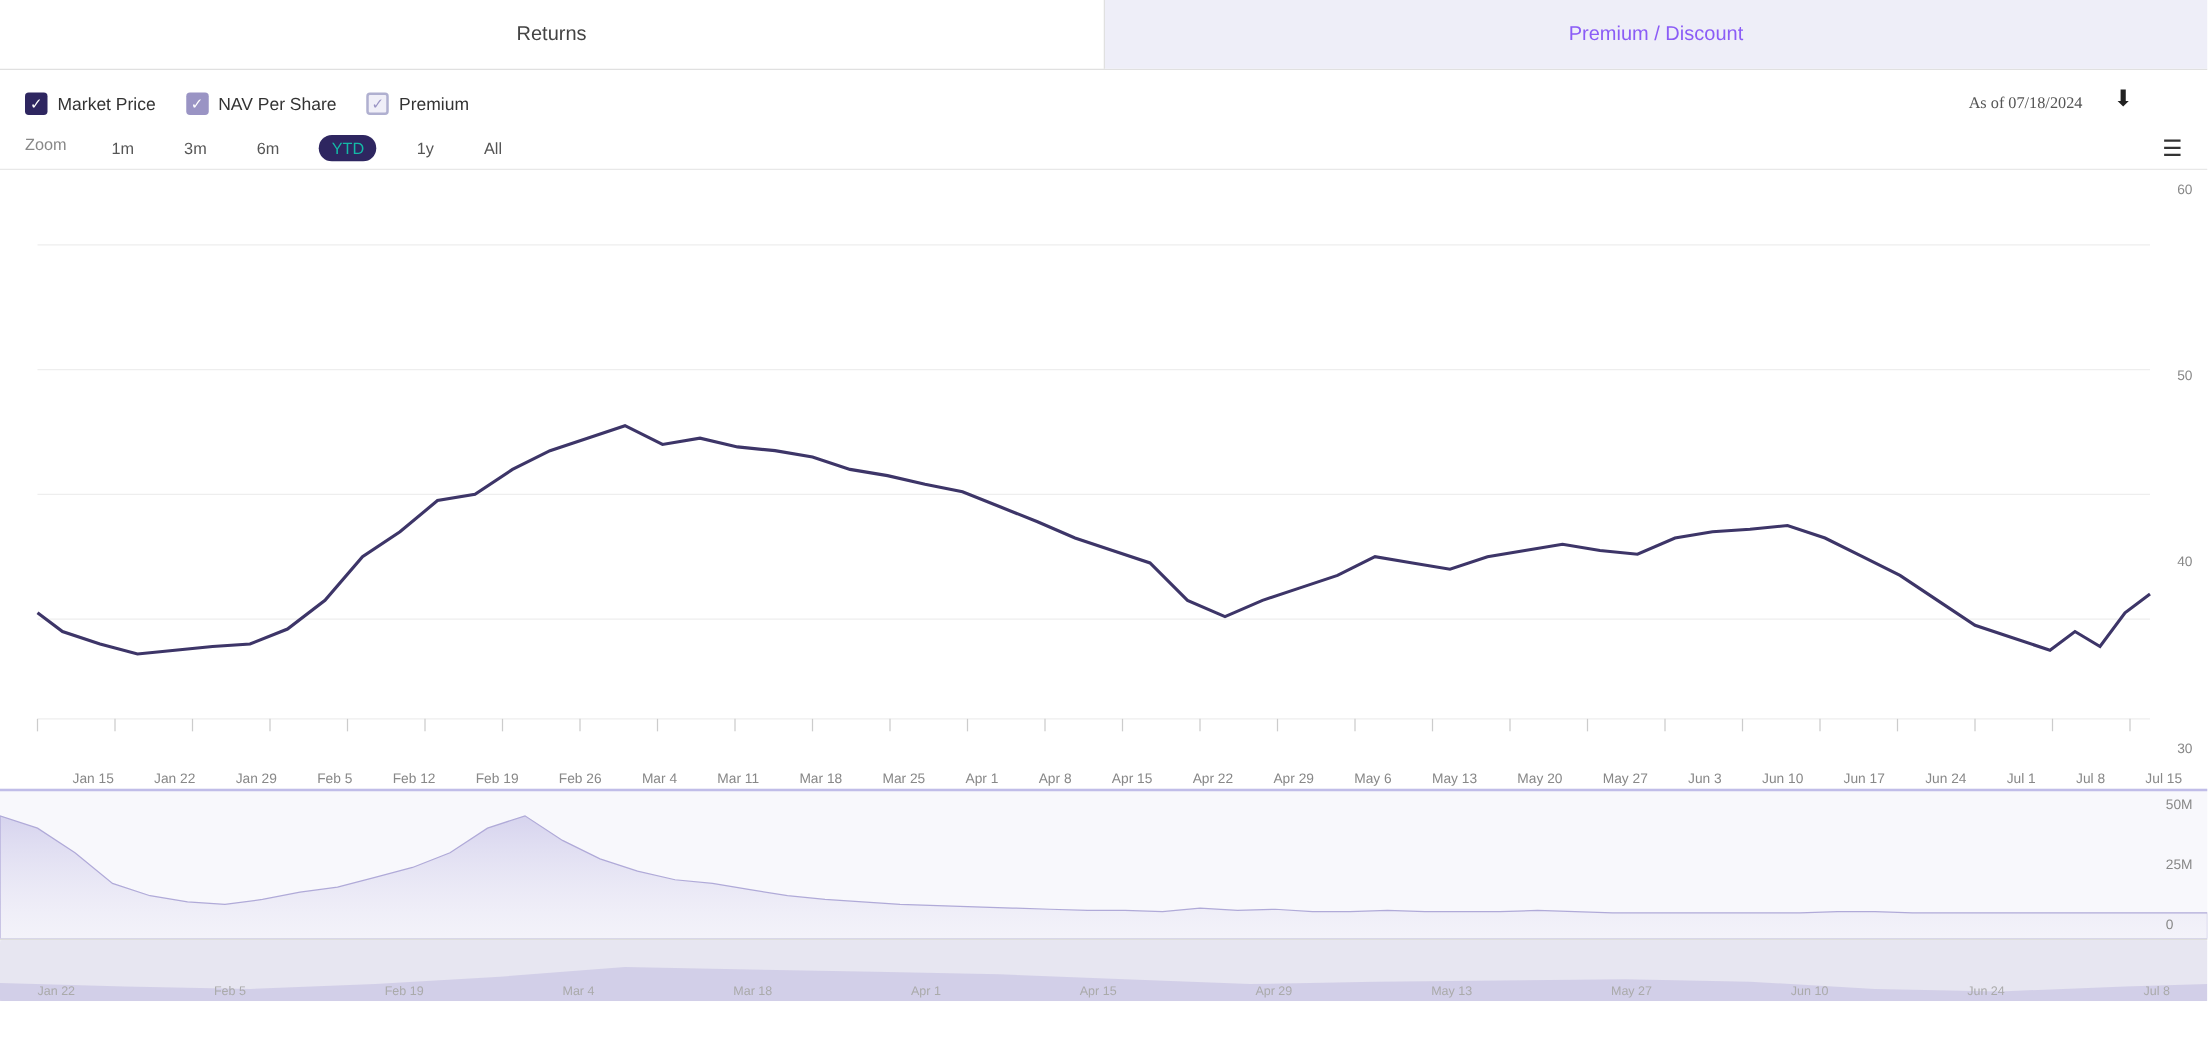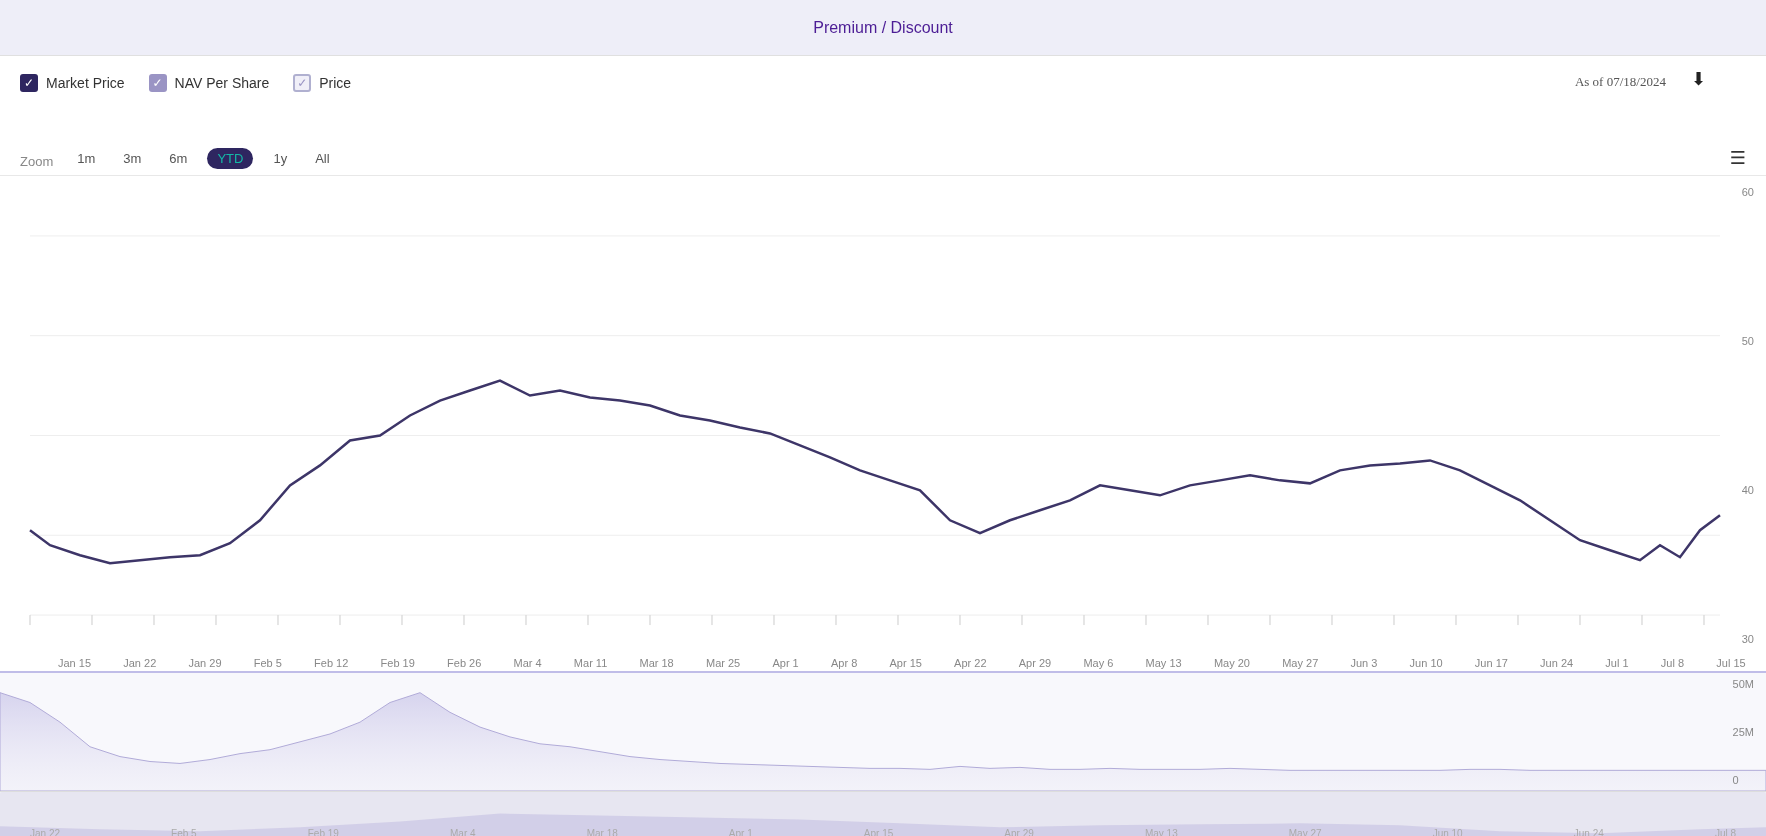--- a/index.html
+++ b/index.html
@@ -19,21 +19,21 @@
       color: #444;
       border-right: 1px solid #e0e0e0;
       cursor: pointer;
     }
     .tab-premium {
       flex: 1;
       display: flex;
       align-items: center;
       justify-content: center;
       font-size: 16px;
-      color: #4c1d95;
+      color: #8b5cf6;
       background: #eeeef8;
       cursor: pointer;
       text-align: center;
     }
 
     .legend-row {
       display: flex;
       align-items: center;
       padding: 18px 20px 10px 20px;
       gap: 24px;
@@ -84,37 +84,36 @@
       font-family: Liberation Serif, serif;
     }
     .download-icon {
       font-size: 18px;
       cursor: pointer;
       color: #222;
     }
 
     .zoom-row {
       display: flex;
-      align-items: flex-end;
+      align-items: flex-start;
       padding: 6px 20px;
-      gap: 12px;
+      gap: 24px;
       font-size: 13px;
       color: #666;
       position: relative;
     }
     .zoom-label { color: #888; margin-right: 4px; }
     .zoom-btn {
       padding: 3px 8px;
       border-radius: 4px;
       cursor: pointer;
       font-size: 13px;
       color: #555;
       background: none;
       border: none;
-      margin-top: 40px;
     }
     .zoom-btn-active {
       background: #2e2660;
       color: #14b8a6;
       border-radius: 20px;
       padding: 3px 10px;
     }
     .hamburger-icon {
       position: absolute;
       right: 20px;
@@ -178,41 +177,42 @@
       position: absolute;
       top: 0; left: 0;
       width: 100%;
       height: 100%;
     }
   </style>
 </head>
 <body>
 
 <div class="top-tabs">
+  <div class="tab-returns">Returns</div>
   <div class="tab-premium">Premium / Discount</div>
 </div>
 
 <div class="legend-row">
   <div class="legend-item">
     <div class="checkbox checkbox-filled">
       <span class="checkmark">✓</span>
     </div>
     <span>Market Price</span>
   </div>
   <div class="legend-item">
     <div class="checkbox checkbox-light">
       <span class="checkmark">✓</span>
     </div>
     <span>NAV Per Share</span>
   </div>
   <div class="legend-item">
     <div class="checkbox checkbox-outline">
       <span class="checkmark" style="color:#9a94c4;">✓</span>
     </div>
-    <span>Price</span>
+    <span>Premium</span>
   </div>
 
   <div class="as-of">
     <span>As of 07/18/2024</span>
     <span class="download-icon">⬇</span>
   </div>
 </div>
 
 <div class="zoom-row">
   <span class="zoom-label">Zoom</span>

